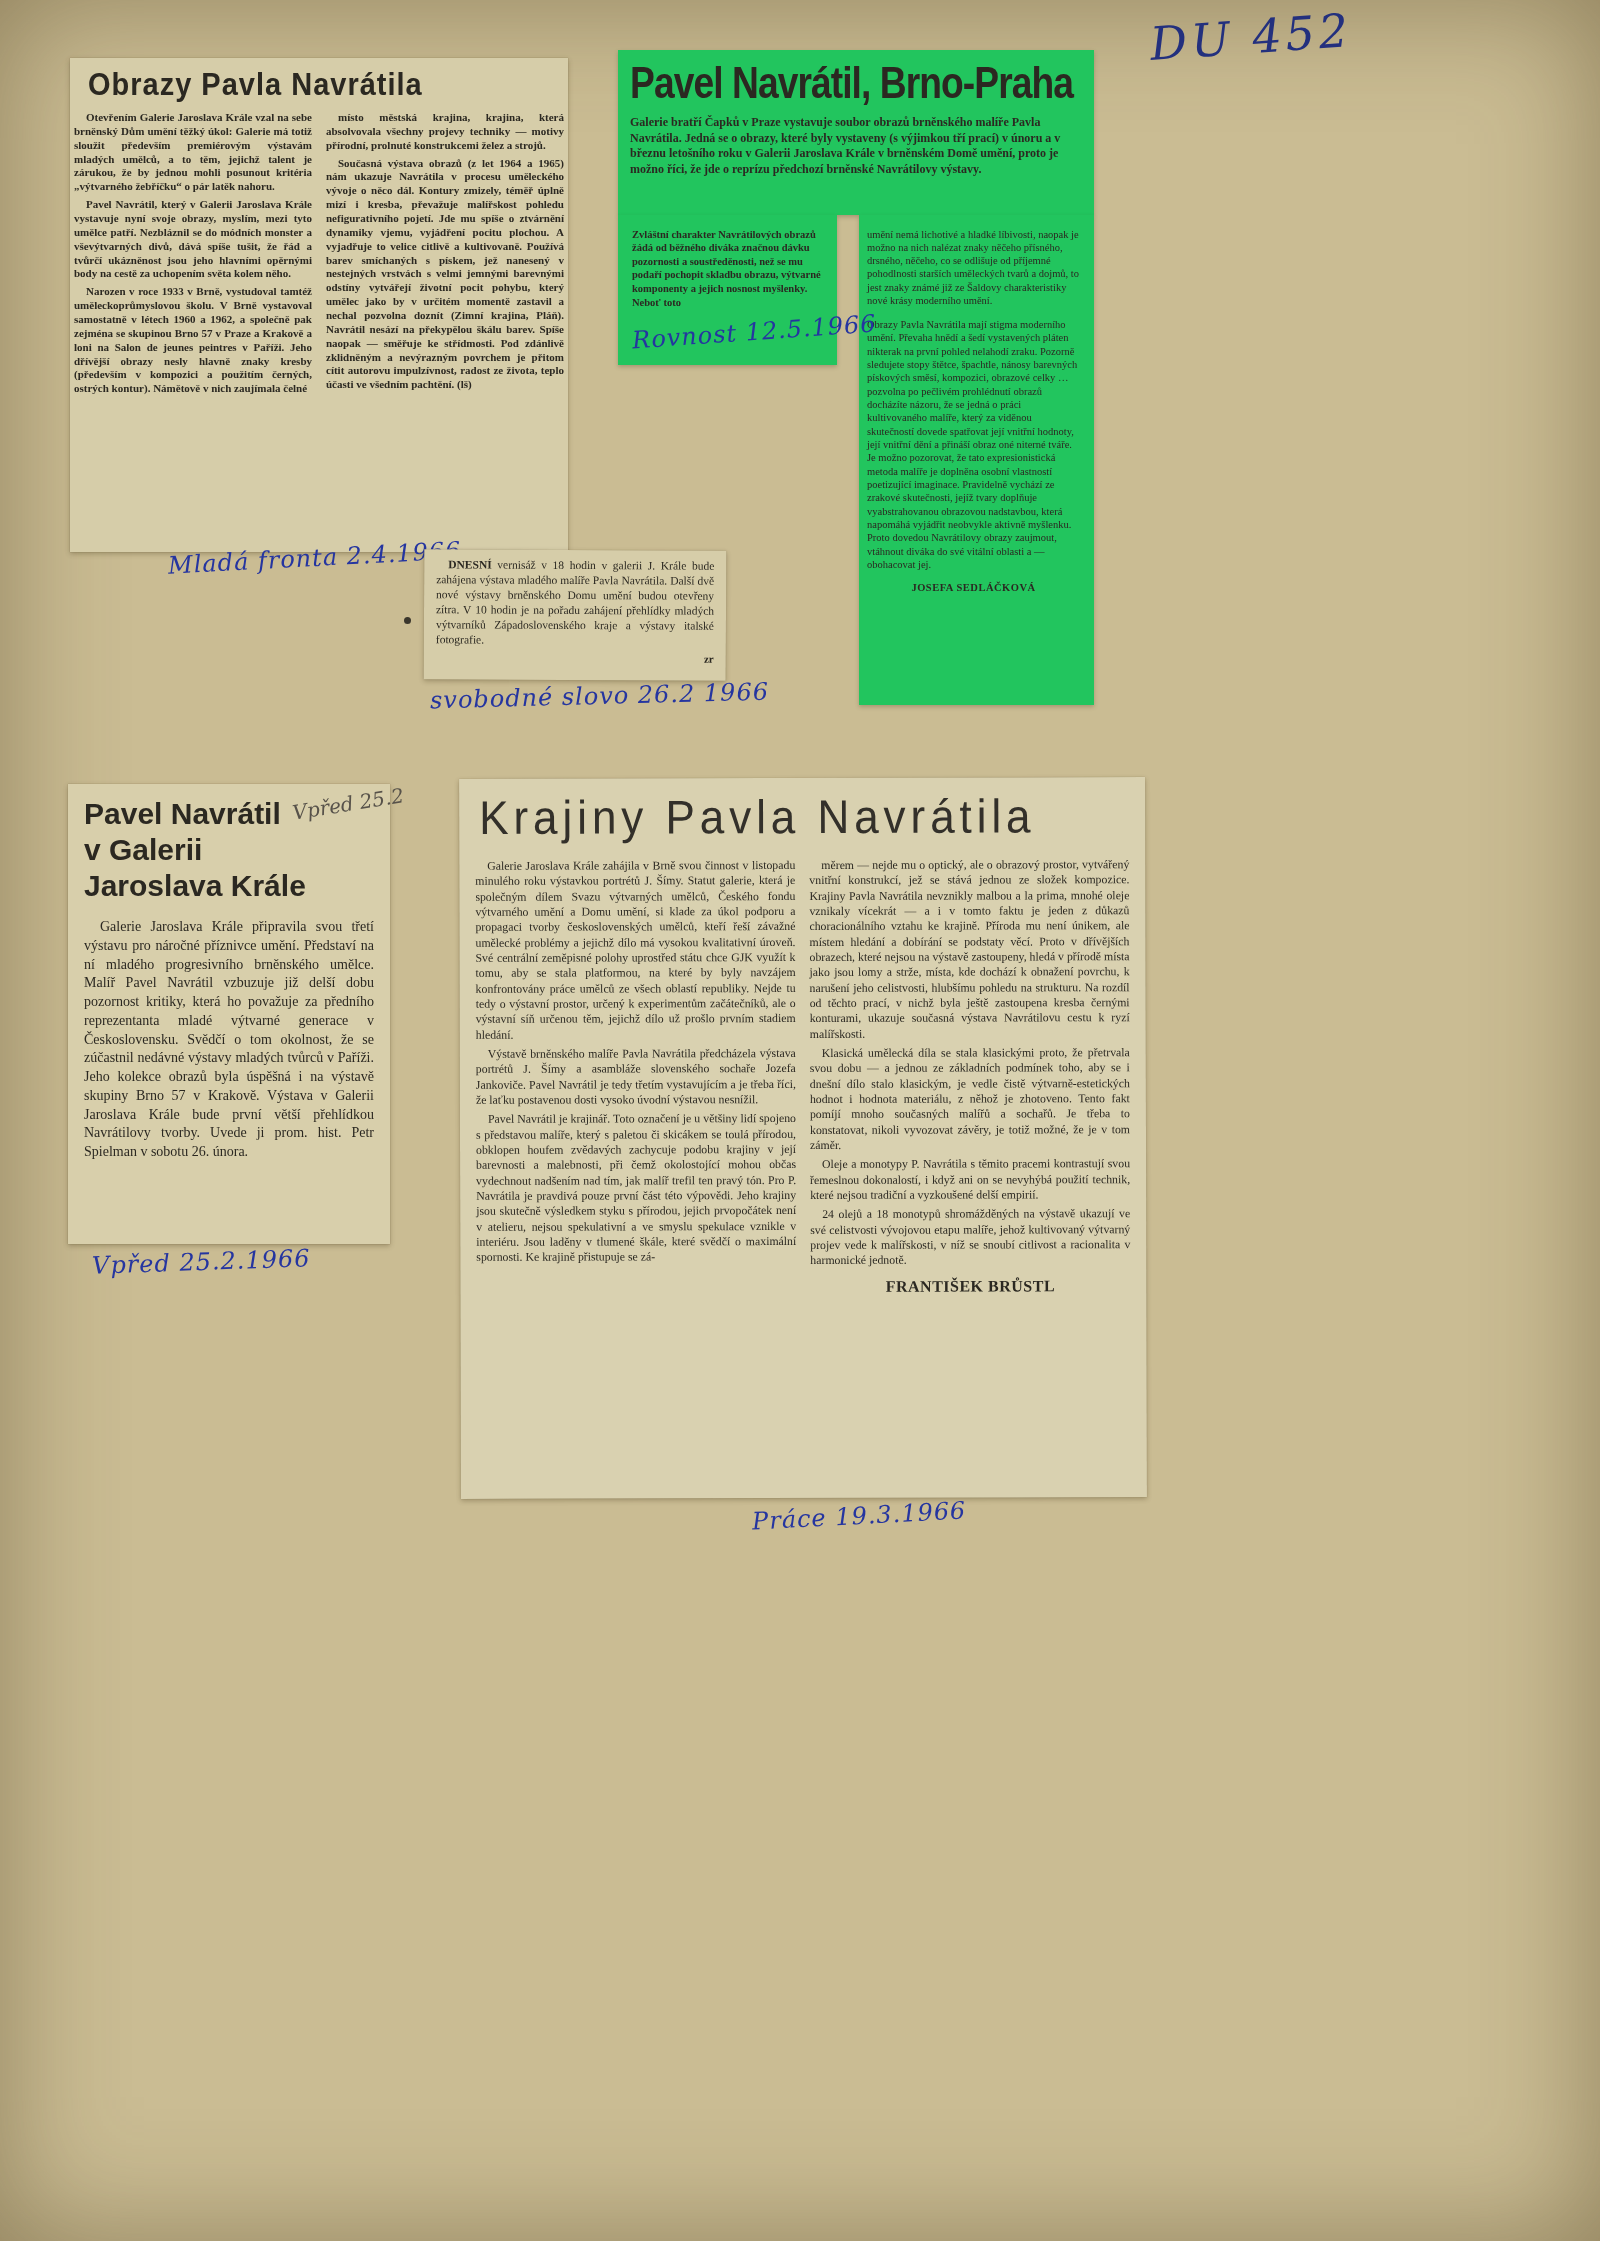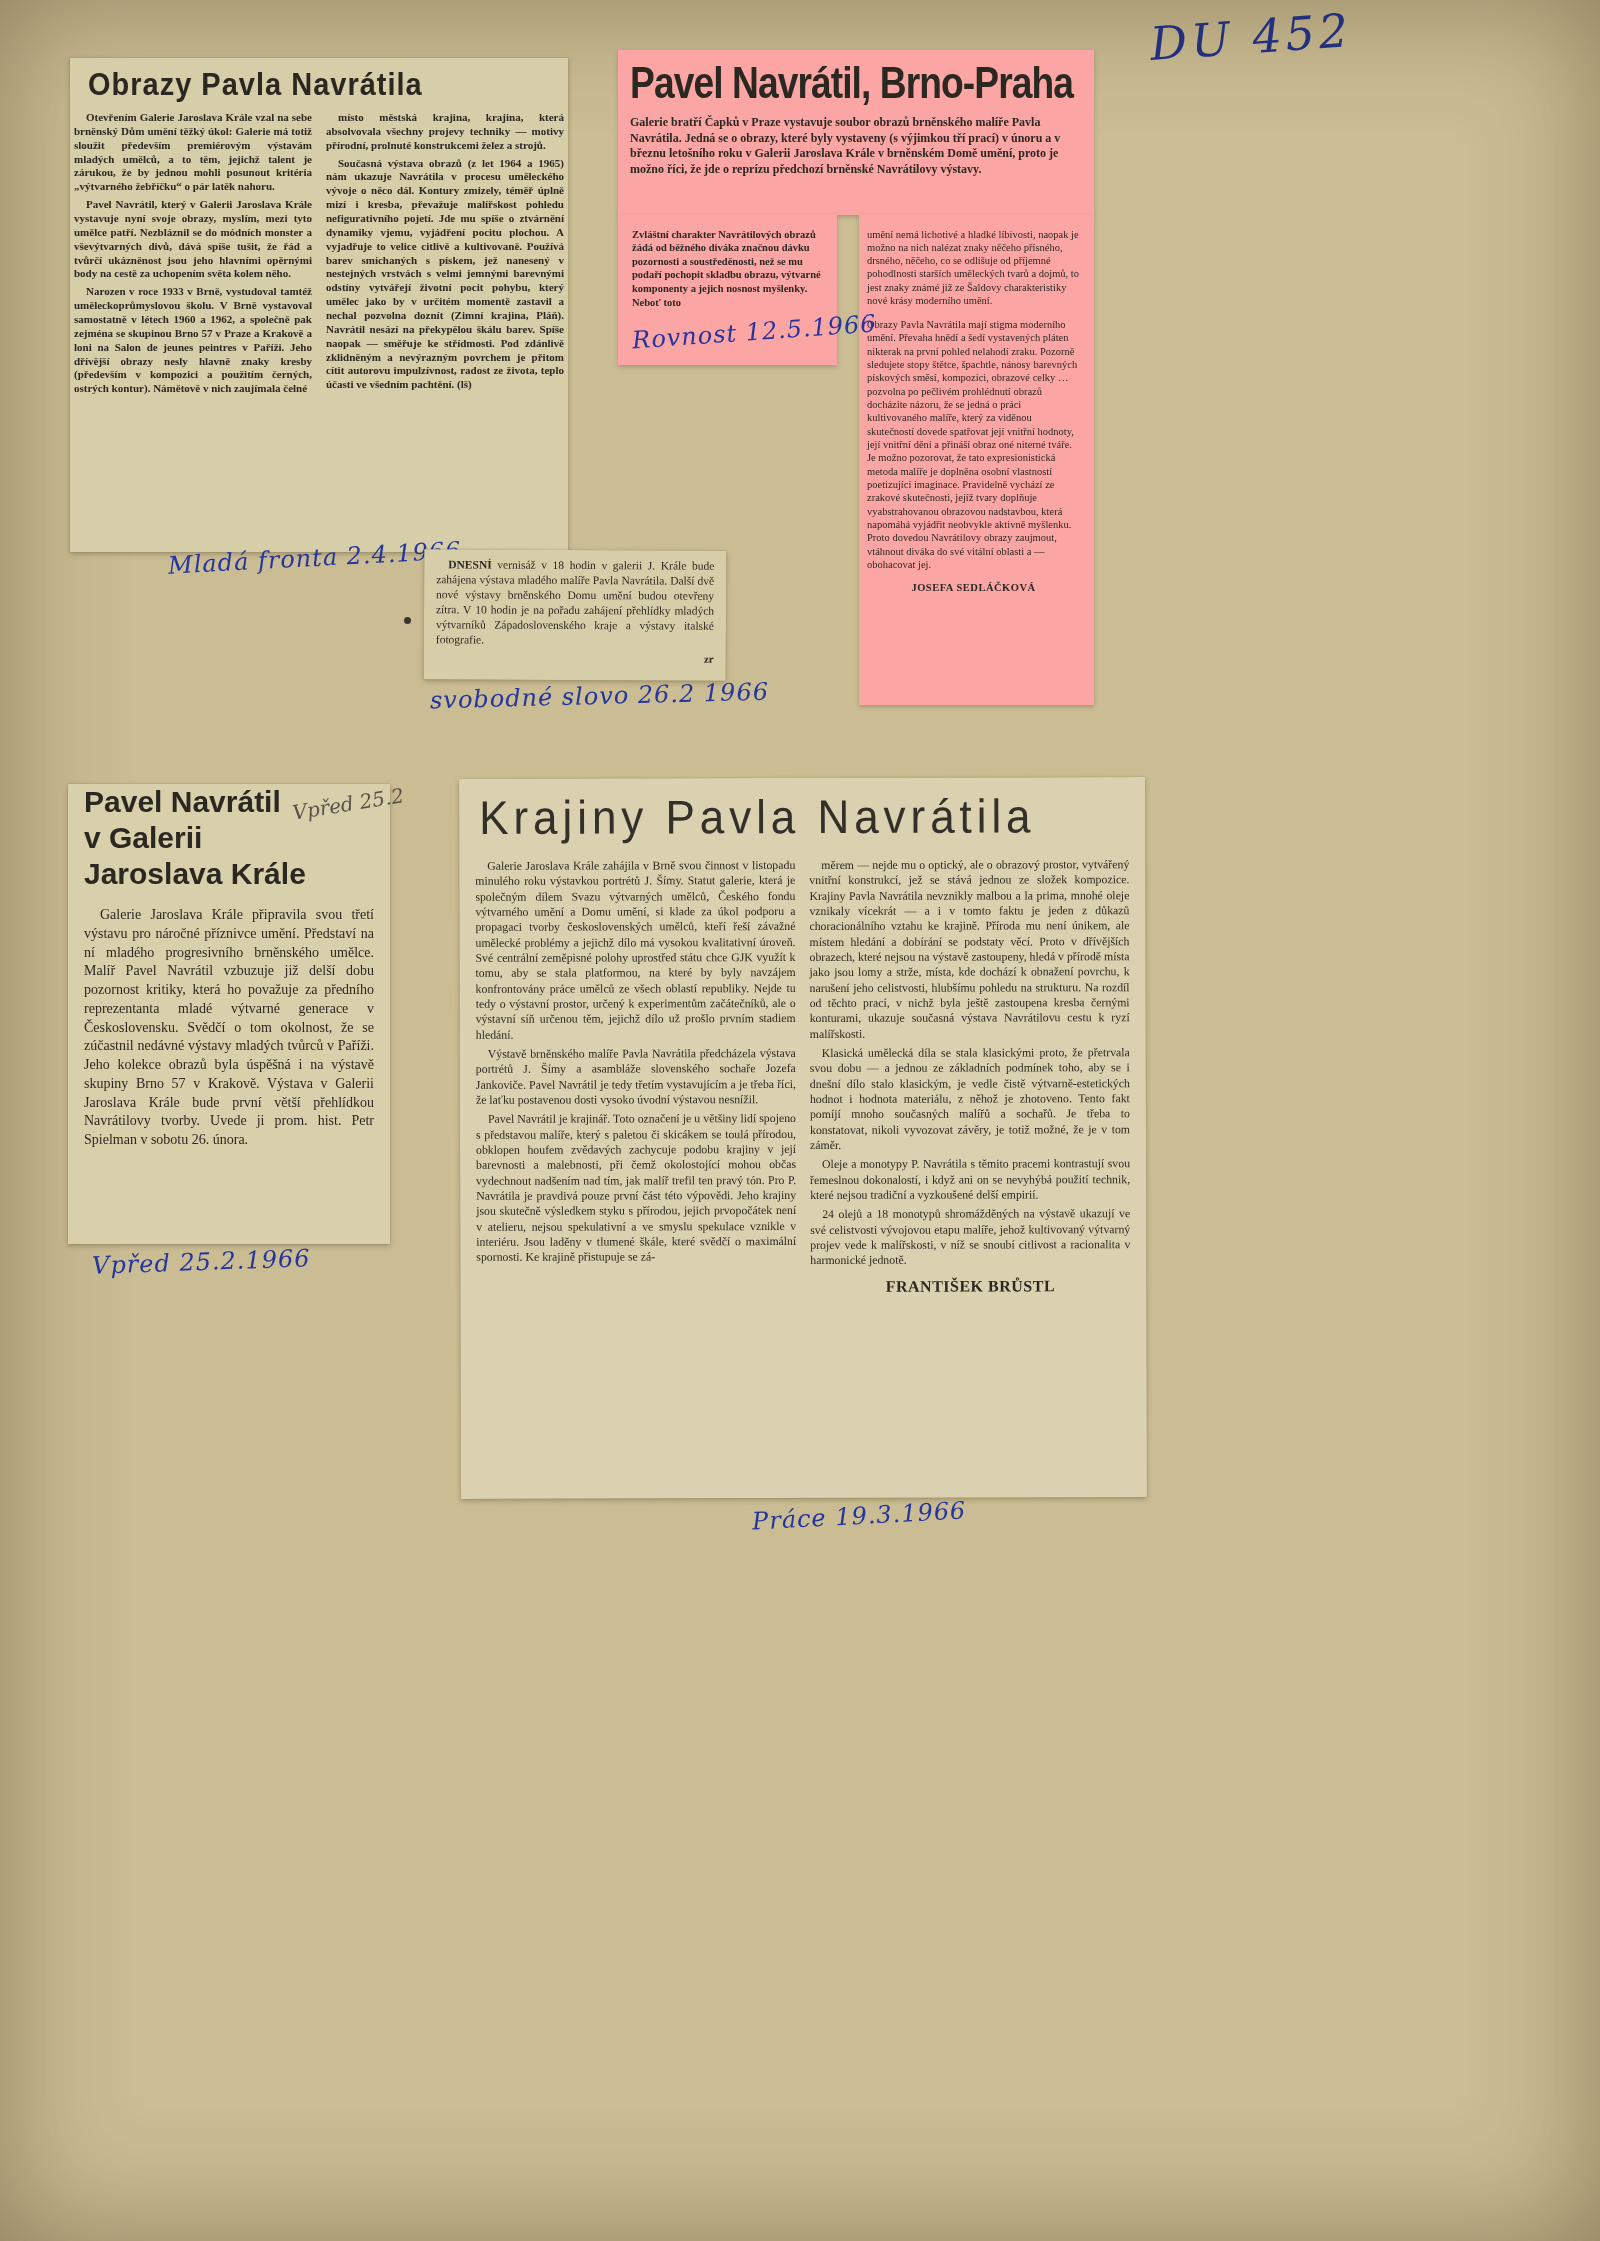--- a/index.html
+++ b/index.html
@@ -22,21 +22,21 @@
   
   #clip1{left:70px;top:58px;width:498px;height:494px;padding:10px 4px;}
   .c1-title{
     font-family:"Liberation Sans",sans-serif;font-size:29px;font-weight:bold;
     letter-spacing:1px;margin:0 0 10px 14px;transform:scale(1,1.05);transform-origin:left top;
   }
   #clip1 .col{font-size:11px;line-height:1.26;font-weight:bold;}
 
   
   #clip2{position:absolute;left:618px;top:50px;width:476px;height:655px;}
-  .paper{position:absolute;background:#fca5a5;box-shadow:0 2px 4px rgba(60,45,15,.25);box-sizing:border-box;overflow:hidden;}
+  .paper{position:absolute;background:#22c55e;box-shadow:0 2px 4px rgba(60,45,15,.25);box-sizing:border-box;overflow:hidden;}
   #c2-top{left:0;top:0;width:476px;height:165px;padding:6px 12px;}
   #c2-left{left:0;top:165px;width:219px;height:150px;padding:2px 10px 20px 14px;}
   #c2-right{left:241px;top:165px;width:235px;height:490px;padding:2px 14px 10px 8px;}
   .c2-title{
     font-family:"Liberation Sans",sans-serif;font-size:40px;font-weight:bold;
     letter-spacing:-1px;white-space:nowrap;margin:2px 0 10px 0;
     transform:scale(.93,1.12);transform-origin:left top;
   }
   .c2-lead{font-size:12px;font-weight:bold;line-height:1.3;}
   #c2-left p{font-size:10.5px;font-weight:bold;line-height:1.3;}
@@ -44,21 +44,21 @@
   .signature{display:block;text-align:center;font-weight:bold;font-size:10.5px;letter-spacing:.5px;margin-top:8px;}
 
   
   #clip3{left:424px;top:550px;width:302px;height:130px;padding:8px 12px;transform:rotate(.3deg);}
   #clip3 p{font-size:11.5px;line-height:1.3;}
   .leadword{font-weight:bold;}
   .byline{display:block;text-align:right;font-weight:bold;font-size:11px;}
   .bullet{position:absolute;left:404px;top:617px;width:7px;height:7px;border-radius:50%;background:#3a362c;}
 
   
-  #clip4{left:68px;top:784px;width:322px;height:460px;padding:0 16px;background:#d8cfab;}
+  #clip4{left:68px;top:784px;width:322px;height:460px;padding:12px 16px;background:#d8cfab;}
   .c4-title{
     font-family:"Liberation Sans",sans-serif;font-size:30px;font-weight:bold;
     line-height:1.2;margin:0 0 14px 0;
   }
   #clip4 p{font-size:14px;line-height:1.34;text-indent:16px;}
 
   
   #clip5{left:460px;top:778px;width:686px;height:720px;padding:10px 16px;background:#d9d1b0;transform:rotate(-.15deg);}
   .c5-title{
     font-family:"Liberation Sans",sans-serif;font-size:45px;font-weight:400;

